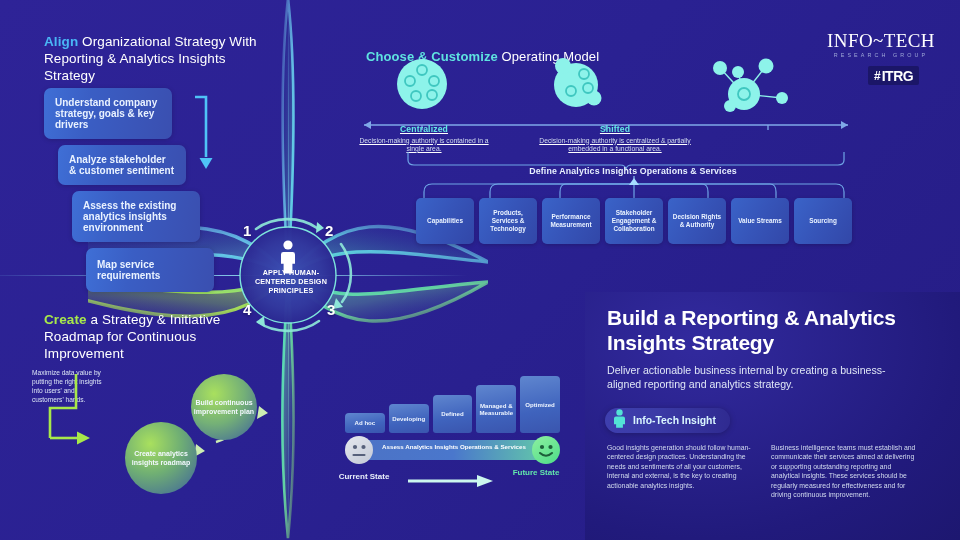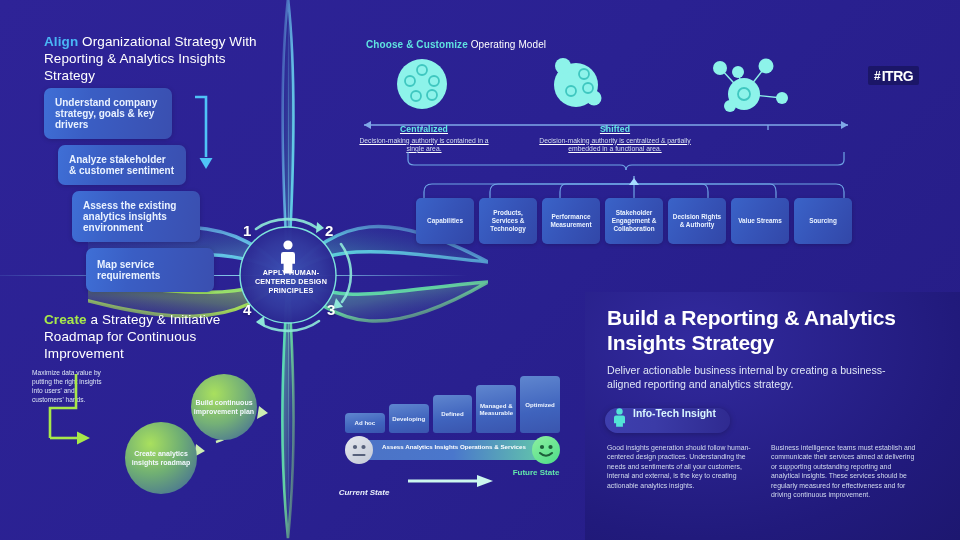--- a/index.html
+++ b/index.html
@@ -46,21 +46,21 @@
     box-shadow:0 1px 5px rgba(0,0,0,.18);
   }
   .step-box.s1 { width:128px; margin-left:0; }
   .step-box.s2 { width:128px; margin-left:14px; }
   .step-box.s3 { width:128px; margin-left:28px; }
   .step-box.s4 { width:128px; margin-left:42px; padding-top:11px; padding-bottom:11px; }
   .align-arrow { position:absolute; left:193px; top:95px; width:26px; height:78px; }
 
   
   .choose-head { position:absolute; left:366px; top:36px; }
-  .choose-head .sec-title { font-size:10px; }
+  .choose-head .sec-title { font-size:13px;margin-top:12px; }
   .models { position:absolute; left:356px; top:52px; width:500px; height:110px; }
   .model-col { position:absolute; text-align:center;text-decoration:underline; }
   .model-name { font-size:8.6px; font-weight:700; color:#63e8e6; margin-bottom:2.5px; letter-spacing:.15px; }
   .model-desc { font-size:6.8px; line-height:8.4px; color:#d4def0; }
   .axis { position:absolute; left:358px; top:116px; width:496px; height:10px; }
 
   
   .define-title { position:absolute; left:418px; top:166px; width:430px; text-align:center;
                   font-size:8.8px; font-weight:700; color:#e8f1ff; letter-spacing:.15px; }
   .svc-row { position:absolute; left:416px; top:198px; width:436px; height:46px; display:flex; gap:5px; }
@@ -92,31 +92,31 @@
   .stair.h4 { height:48px; } .stair.h5 { height:57px; }
   .gauge { position:absolute; left:345px; top:436px; width:215px; height:28px; }
   .gauge-bar { position:absolute; left:14px; top:4px; width:188px; height:20px; border-radius:10px;
                background:linear-gradient(to right,#4c73c6 0%,#4a77cc 50%,#63c9a9 100%); }
   .gauge-label { position:absolute; left:34px; top:7px; width:150px; text-align:center;
                  font-size:6.2px; line-height:7.6px; font-weight:700; color:#ffffff; }
   .face { position:absolute; top:0; width:28px; height:28px; border-radius:50%; }
   .face.cur { left:0; background:linear-gradient(145deg,#e5e8ef,#c3c9d6); }
   .face.fut { left:187px; background:linear-gradient(145deg,#8ef0a0,#4ddc88); }
   .state-lbl { position:absolute; font-size:8px; line-height:9.6px; font-weight:700; text-align:center; }
-  .state-cur { left:333px; top:488px; width:62px; color:#eaf0fb;font-style:italic; }
+  .state-cur { left:333px; top:472px; width:62px; color:#eaf0fb; }
   .state-fut { left:505px; top:468px; width:62px; color:#63e8ac; }
   .big-arrow { position:absolute; left:408px; top:473px; width:85px; height:12px; }
 
   
   .hero-title { position:absolute; left:607px; top:305px; width:320px;
                 font-size:21px; line-height:25px; font-weight:700; color:#ffffff; letter-spacing:-.2px; }
   .hero-sub { position:absolute; left:607px; top:363px; width:312px;
               font-size:10.6px; line-height:14px; color:#dfe6f6; }
   .insight-pill { position:absolute; left:605px; top:408px; height:25px; padding:0 14px 0 8px;
-                  display:inline-flex; align-items:flex-start; gap:7px; border-radius:13px;
+                  display:inline-flex; align-items:center; gap:7px; border-radius:13px;
                   background:linear-gradient(95deg,#3e3fae 0%,#3b3ba7 40%,#2f2a90 100%);
                   box-shadow:0 1px 6px rgba(0,0,0,.25); }
   .insight-pill .lbl { font-size:10.4px; font-weight:700; color:#d9f6ff; }
   .cols { position:absolute; left:607px; top:443px; width:312px; display:flex; gap:16px; }
   .col { flex:1; font-size:6.9px; line-height:9.4px; color:#d3dcf0; }
 
   
   .logo { position:absolute; left:821px; top:31px; width:120px; text-align:center; }
   .logo-main { font-family:"Liberation Serif", serif; font-size:19px; line-height:20px;
                color:#ffffff; letter-spacing:.4px; }
@@ -317,20 +317,21 @@
   <div class="model-col" style="left:524px; top:124px; width:182px;">
     <div class="model-name">Shifted</div>
     <div class="model-desc">Decision-making authority is centralized &amp; partially embedded in a functional area.</div>
   </div>
 
   <svg style="position:absolute; left:400px; top:152px;" width="460" height="18" viewBox="0 0 460 18">
     <path d="M8,0 V8 Q8,13 14,13 H220 Q226,13 226,18" stroke="#6fa5e6" stroke-width="1.2" fill="none"></path>
     <path d="M444,0 V8 Q444,13 438,13 H232 Q226,13 226,18" stroke="#6fa5e6" stroke-width="1.2" fill="none"></path>
   </svg>
 
+  <div class="define-title">Define Analytics Insights Operations &amp; Services</div>
 
   <div class="svc-connectors">
     <svg width="440" height="26" viewBox="0 0 440 26">
       <path d="M220,0 V6" stroke="#8dc6f5" stroke-width="1.2" fill="none"></path>
       <path d="M220,6 l-5,6 h10 z" fill="#8dc6f5" transform="translate(0,-6) scale(1,-1) translate(0,-12)"></path>
       <g stroke="#6fa5e6" stroke-width="1.2" fill="none">
         <path d="M220,8 H18 Q10,8 10,16 V26"></path>
         <path d="M220,8 H84 Q76,8 76,16 V26"></path>
         <path d="M220,8 H152 Q146,8 146,16 V26"></path>
         <path d="M220,8 V26"></path>
@@ -417,18 +418,22 @@
         <path d="M3,7.6 h7 a2,2 0 0 1 2,2 v5.6 h-2.1 v3.6 h-6.8 v-3.6 h-2.1 v-5.6 a2,2 0 0 1 2,-2 z" fill="#53e3d6"></path>
       </svg>
     </span>
     <span class="lbl">Info-Tech Insight</span>
   </div>
   <div class="cols">
     <div class="col">Good insights generation should follow human-centered design practices. Understanding the needs and sentiments of all your customers, internal and external, is the key to creating actionable analytics insights.</div>
     <div class="col">Business intelligence teams must establish and communicate their services aimed at delivering or supporting outstanding reporting and analytical insights. These services should be regularly measured for effectiveness and for driving continuous improvement.</div>
   </div>
 
+  <div class="logo">
+    <div class="logo-main">INFO~TECH</div>
+    <div class="logo-sub">RESEARCH GROUP</div>
+  </div>
   <div class="itrg">
     <span class="hash">#</span>
     <span class="txt">ITRG</span>
   </div>
 
 </div>
 
 </body></html>

